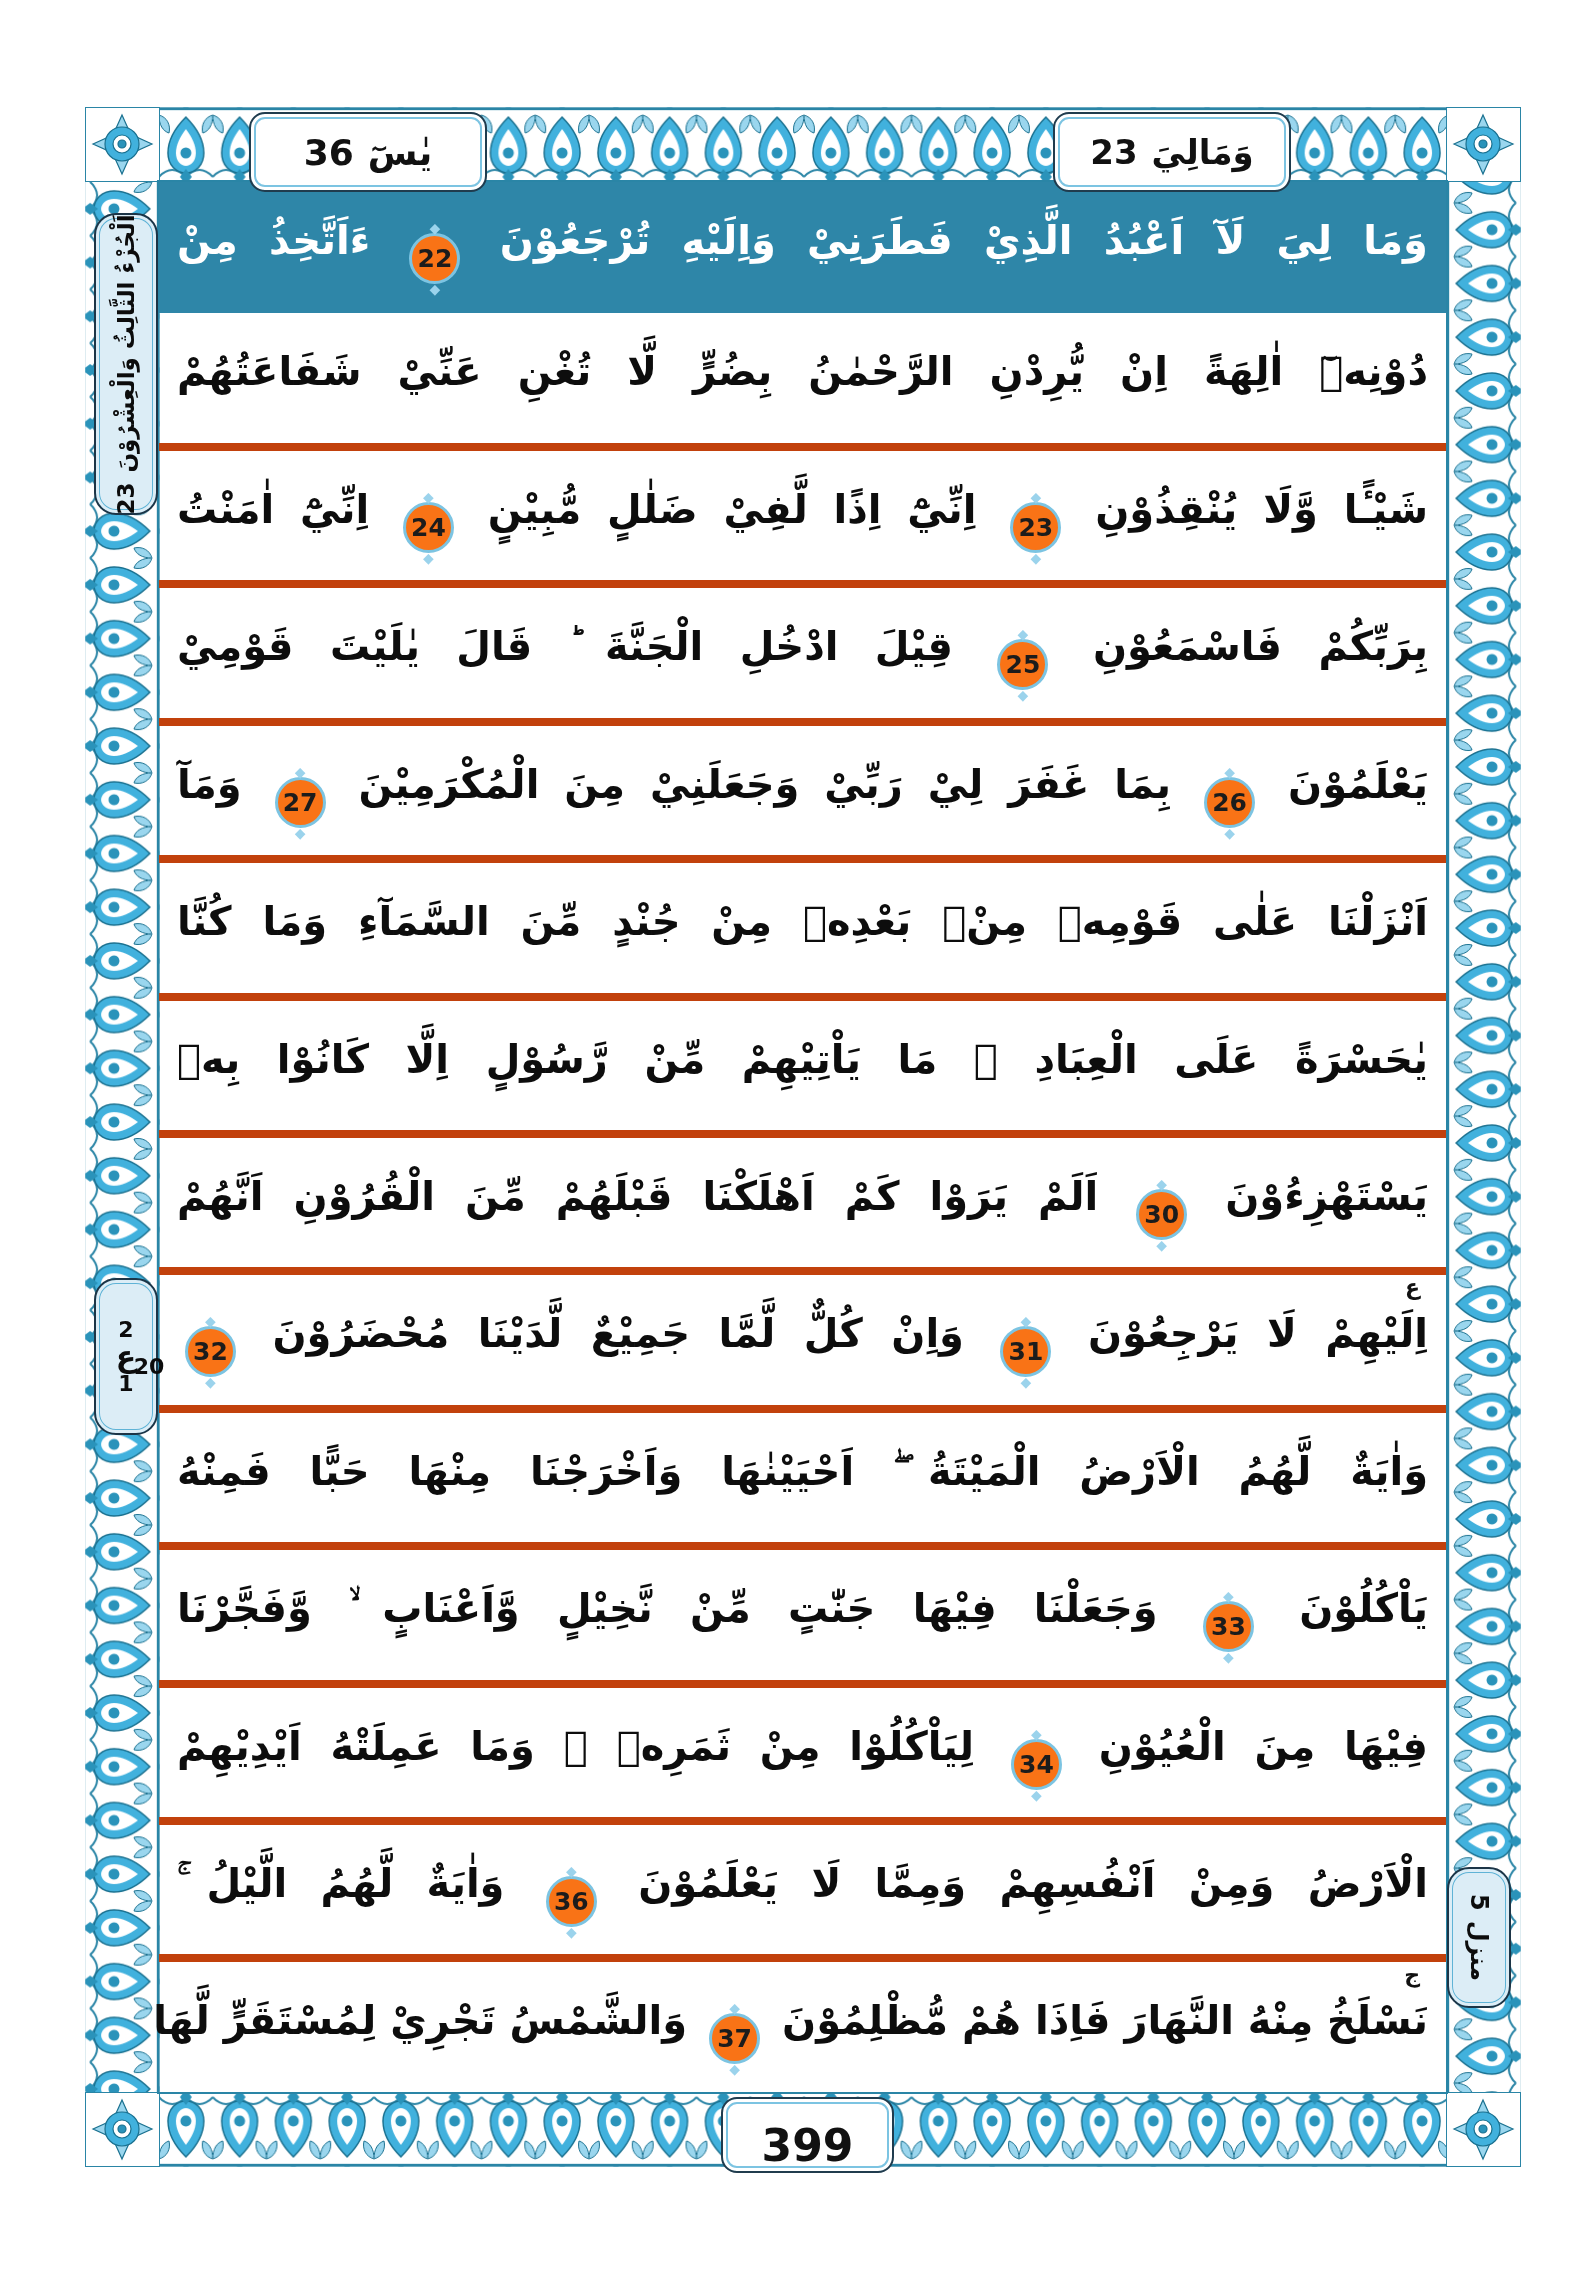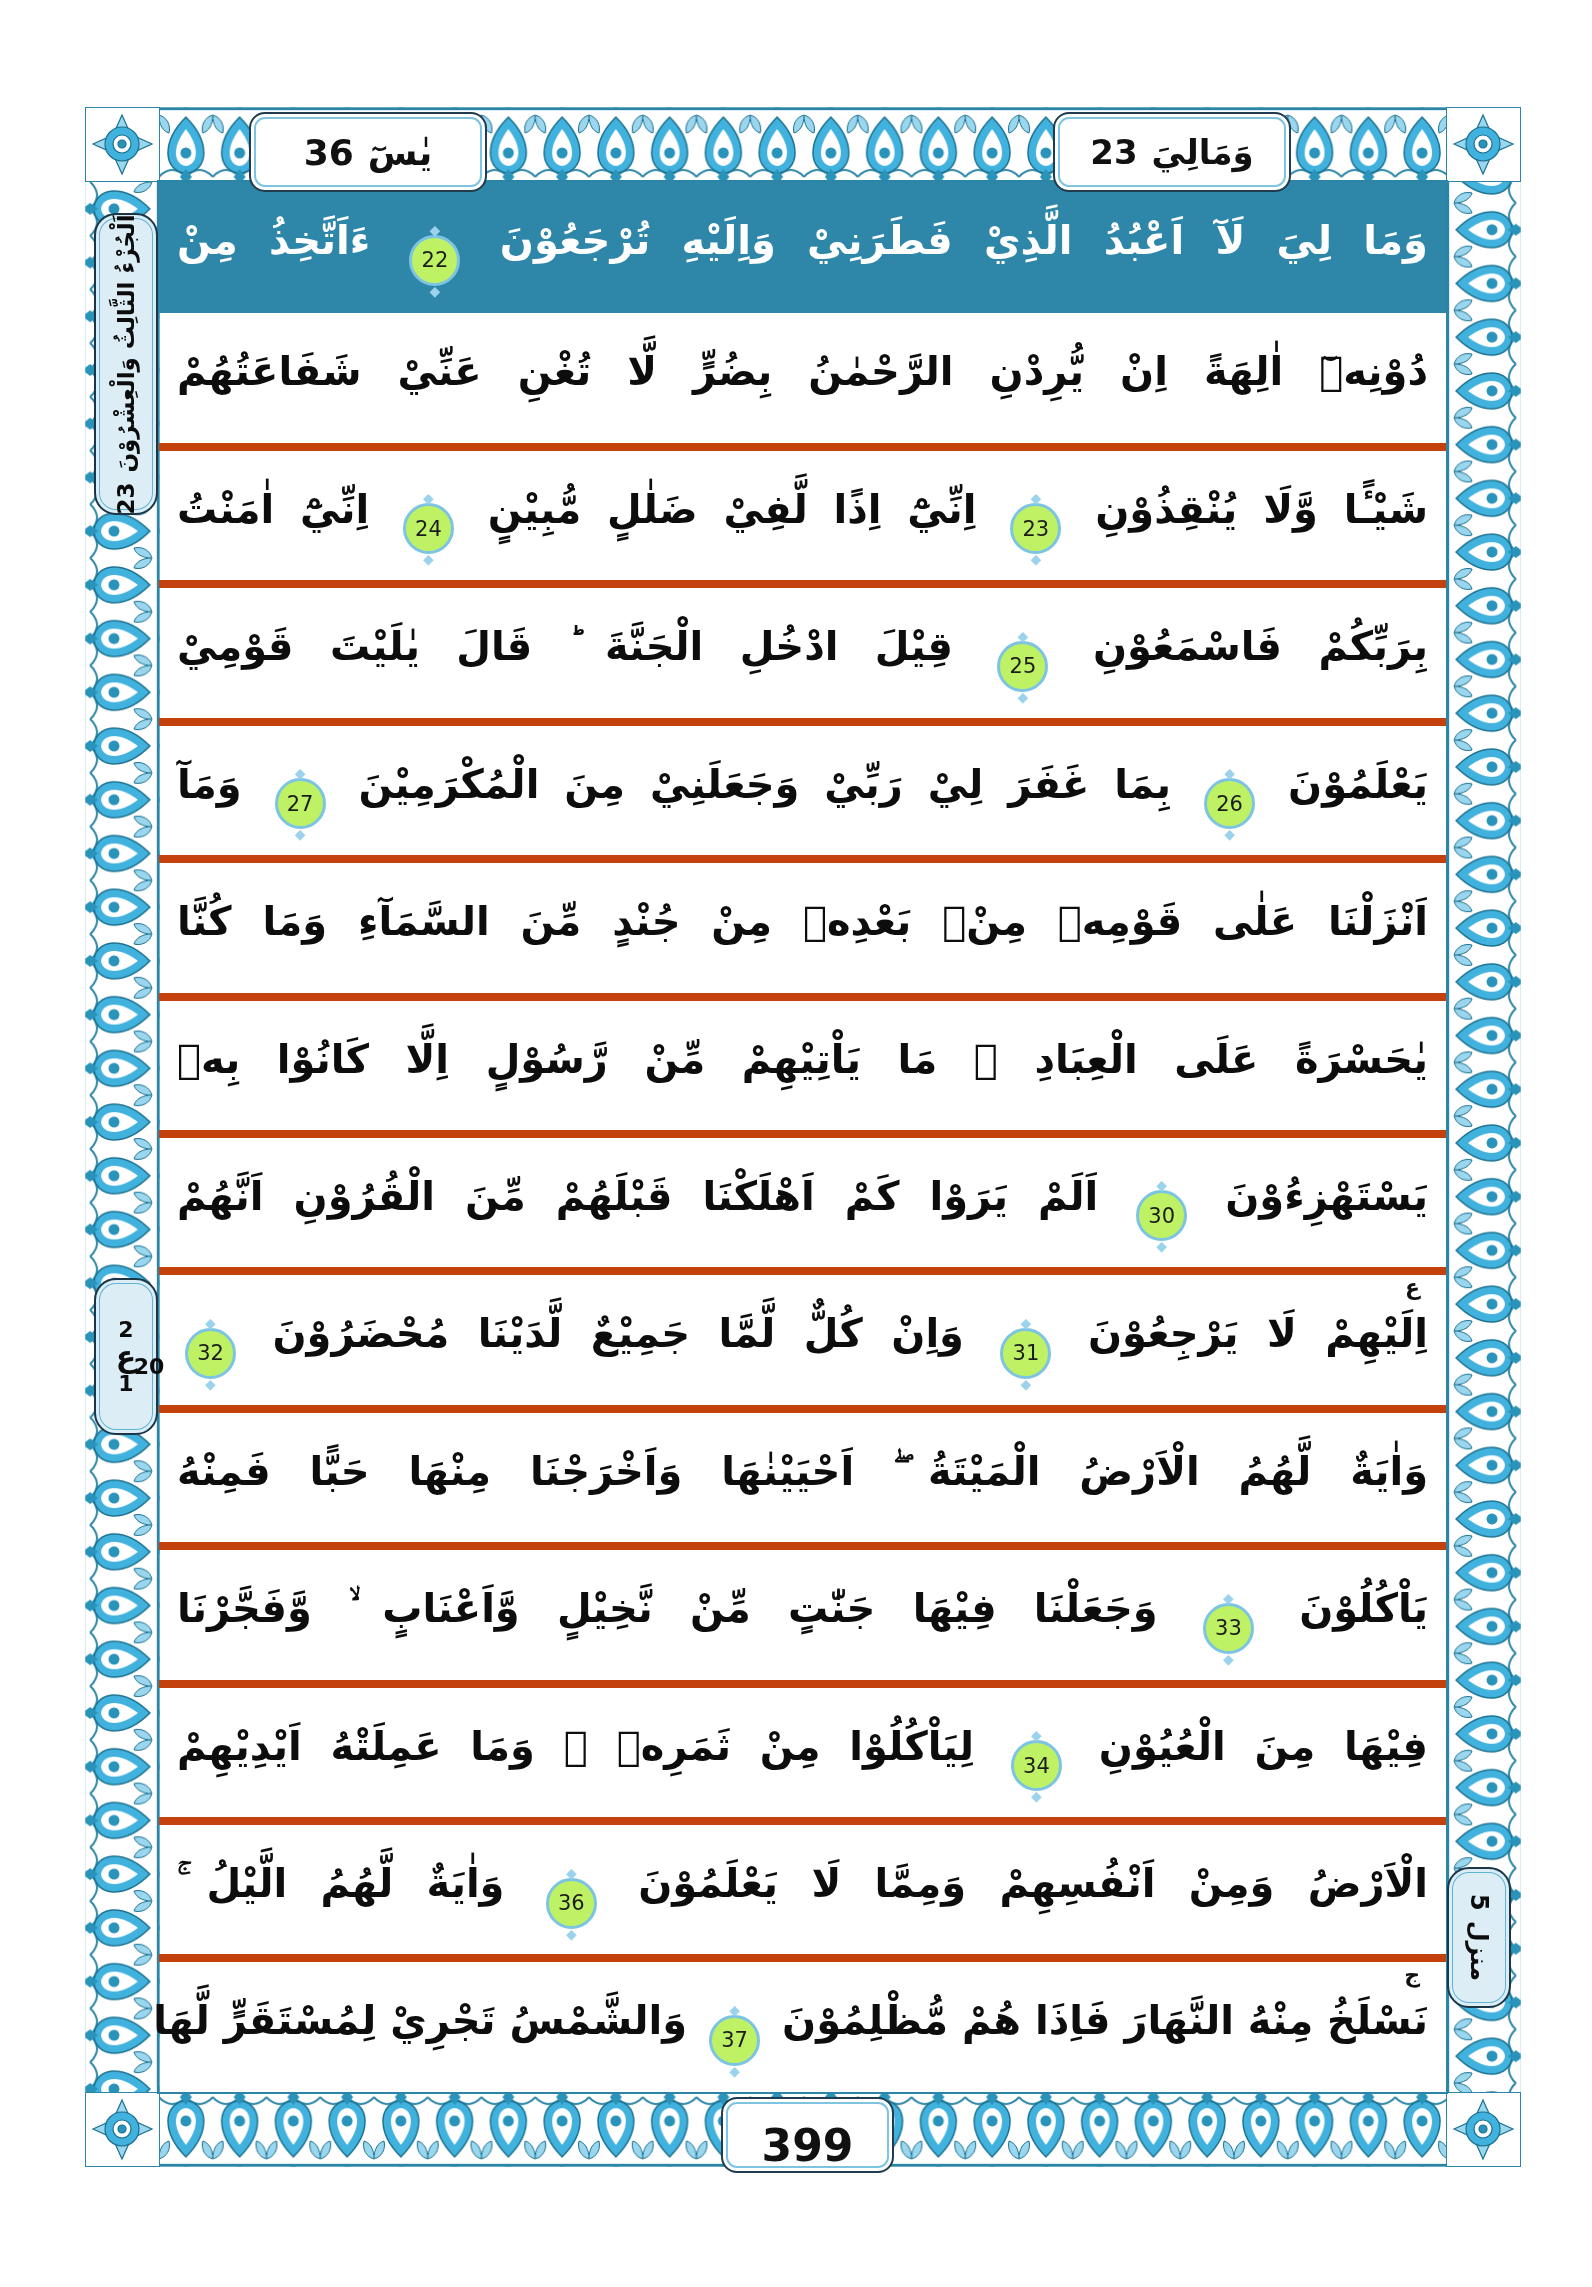--- a/index.html
+++ b/index.html
@@ -40,22 +40,22 @@
   .text-area{position:absolute;left:159px;top:182px;width:1287px;height:1910px;
         display:flex;flex-direction:column;box-sizing:border-box;z-index:4;}
   .line{position:relative;flex:1;border-bottom:8px solid #c2410c;box-sizing:border-box;
         padding:0 18px;overflow:visible;}
   .line:last-child{border-bottom:none;}
   .line-text{direction:rtl;text-align:justify;text-align-last:justify;white-space:nowrap;
         font-size:40px;font-weight:bold;color:#0d0d0d;line-height:117px;height:100%;}
   .line.highlight{background:#2e86a8;border-bottom:2px solid #2e86a8;}
   .line.highlight .line-text{color:#ffffff;}
   .verse-medallion{position:relative;display:inline-flex;align-items:center;justify-content:center;
-        width:45px;height:45px;border-radius:50%;border:3px solid #7cc4e2;background:#bef264;
-        color:#1c1c1c;font-size:21px;font-weight:normal;vertical-align:-13px;margin:0 8px;
+        width:45px;height:45px;border-radius:50%;border:3px solid #7cc4e2;background:#f97316;
+        color:#1c1c1c;font-size:25px;font-weight:bold;vertical-align:-13px;margin:0 8px;
         line-height:normal;text-align:center;}
   .verse-medallion::before,.verse-medallion::after{content:"◆";position:absolute;left:50%;
         transform:translateX(-50%);color:#9bd3ec;font-size:14px;line-height:1;}
   .verse-medallion::before{top:-15px;}
   .verse-medallion::after{bottom:-15px;}
   .margin-mark{position:absolute;top:2px;right:26px;font-size:22px;font-weight:bold;
         color:#111;line-height:1;z-index:5;}
 </style>
 </head>
 <body>

